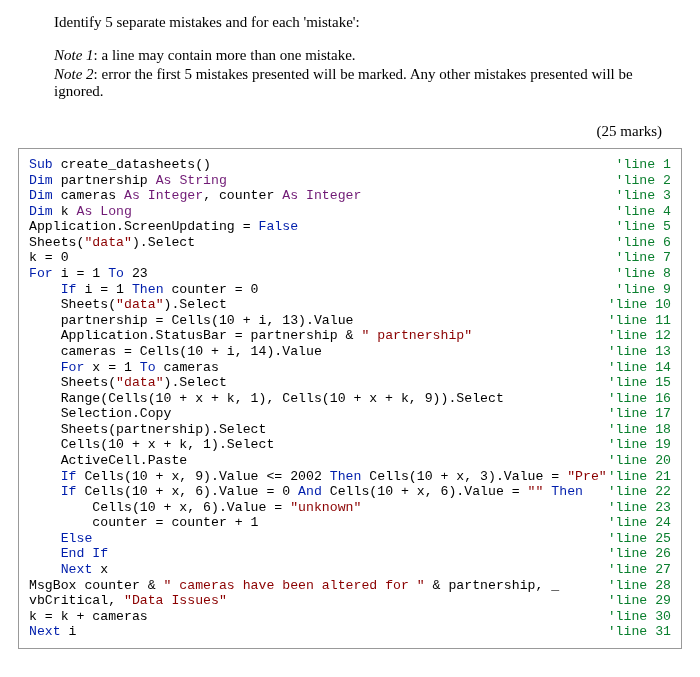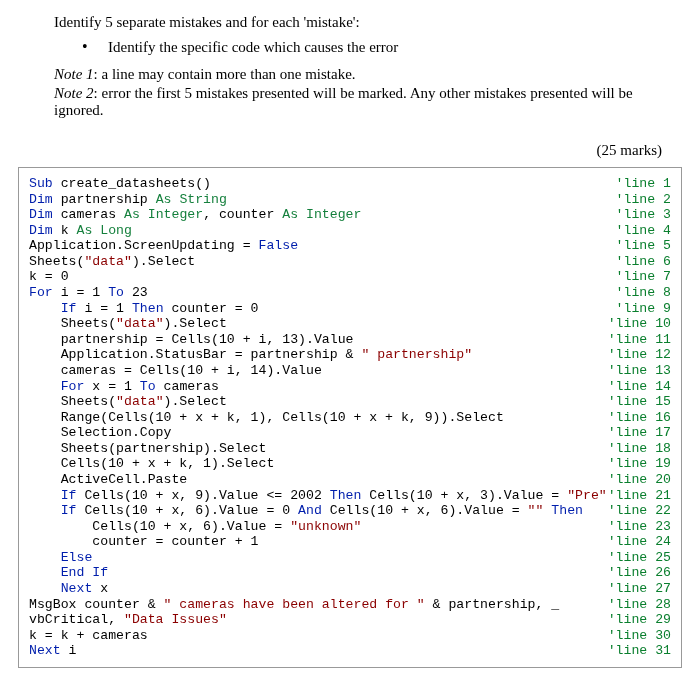--- a/index.html
+++ b/index.html
@@ -7,21 +7,21 @@
     font-size: 15px;
     color: #000;
     background: #fff;
     margin: 0;
     padding: 14px 18px 18px 18px;
     width: 700px;
     box-sizing: border-box;
   }
   .intro {
     margin-left: 36px;
-    margin-bottom: 8px;
+    margin-bottom: 16px;
   }
   ul.bullets {
     margin: 6px 0 10px 64px;
     padding: 0;
   }
   ul.bullets li {
     margin-bottom: 2px;
     list-style: none;
     position: relative;
     padding-left: 26px;
@@ -59,30 +59,29 @@
   .codetxt {
     white-space: pre;
     flex: 1 1 auto;
   }
   .lineno {
     color: #0a7f2e;
     white-space: pre;
     font-family: Liberation Mono, monospace;
   }
   .kw { color: #001eac; }
-  .ty { color: #15803d; }
+  .ty { color: #701a75; }
   .str { color: #8b0000; }
 </style>
 </head>
 <body>
 
 <div class="intro">Identify 5 separate mistakes and for each 'mistake':</div>
 
 <ul class="bullets">
-  <li>Identify the specific code which causes the error</li>
 </ul>
 
 <div class="notes">
   <p>
     <span class="notelabel">Note 1</span><span>: a line may contain more than one mistake.</span>
   </p>
   <p>
     <span class="notelabel">Note 2</span><span>: error the </span><span class="underline">first 5</span><span> mistakes presented will be marked. Any other mistakes presented will be ignored.</span>
   </p>
 </div>

